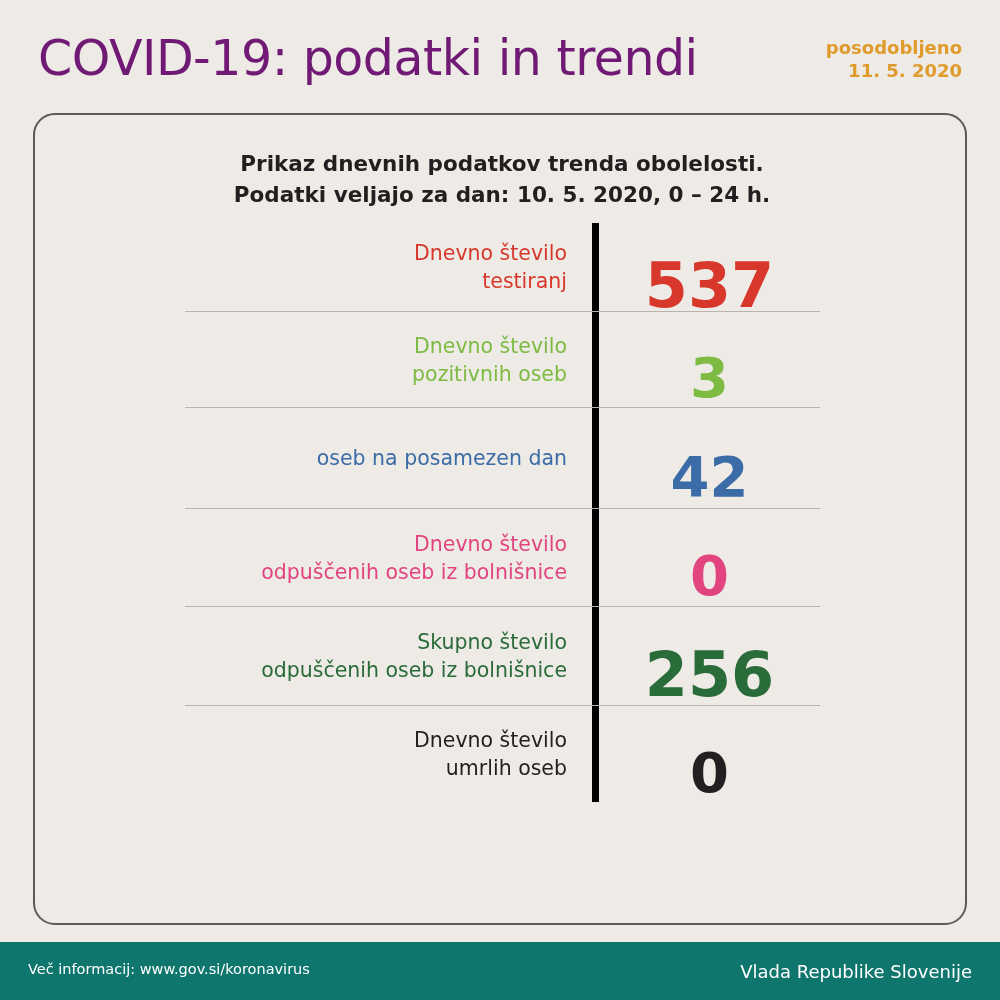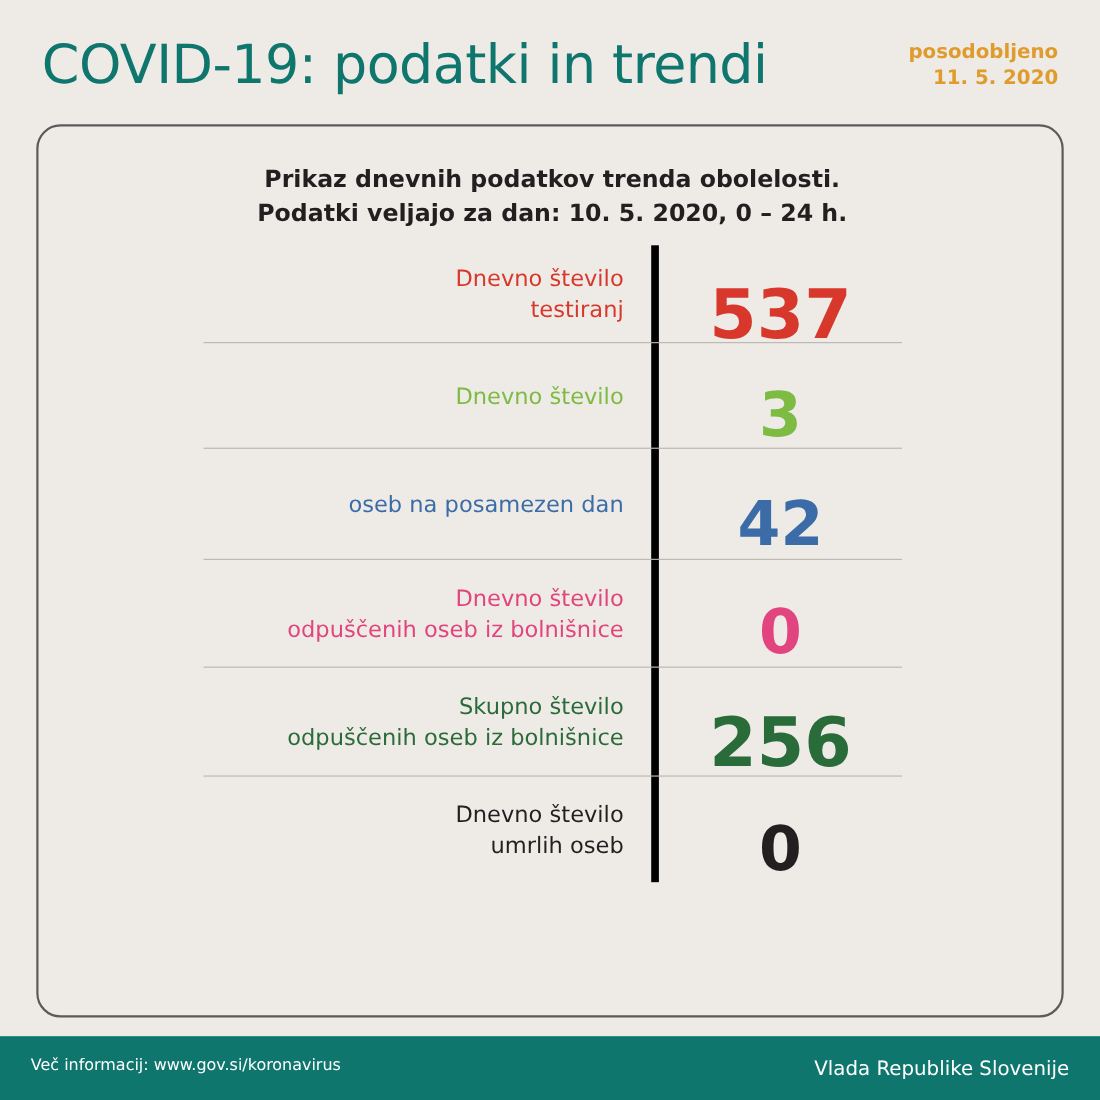--- a/index.html
+++ b/index.html
@@ -29,21 +29,21 @@
     left: 0;
     width: 1000px;
     height: 72px;
   }
   .main-title {
     position: absolute;
     left: 38px;
     top: 4px;
     font-size: 49px;
     font-weight: 400;
-    color: #0f766e;
+    color: #701a75;
     letter-spacing: -0.5px;
     font-family: "DejaVu Sans", "Liberation Sans", sans-serif;
   }
   .updated {
     position: absolute;
     right: 38px;
     top: 10px;
     text-align: right;
     color: #e09b2d;
     font-weight: bold;
@@ -176,20 +176,21 @@
             <div>testiranj</div>
           </div>
         </div>
         <div class="value-cell v-big" style="color:#d8382c">537</div>
       </div>
 
       <div class="row r1">
         <div class="label-cell" style="color:#7dbb42">
           <div>
             <div>Dnevno število</div>
+            <div>pozitivnih oseb</div>
           </div>
         </div>
         <div class="value-cell v-med" style="color:#7dbb42">3</div>
       </div>
 
       <div class="row r2">
         <div class="label-cell" style="color:#3b6ca8">
           <div>
             <div>oseb na posamezen dan</div>
           </div>

